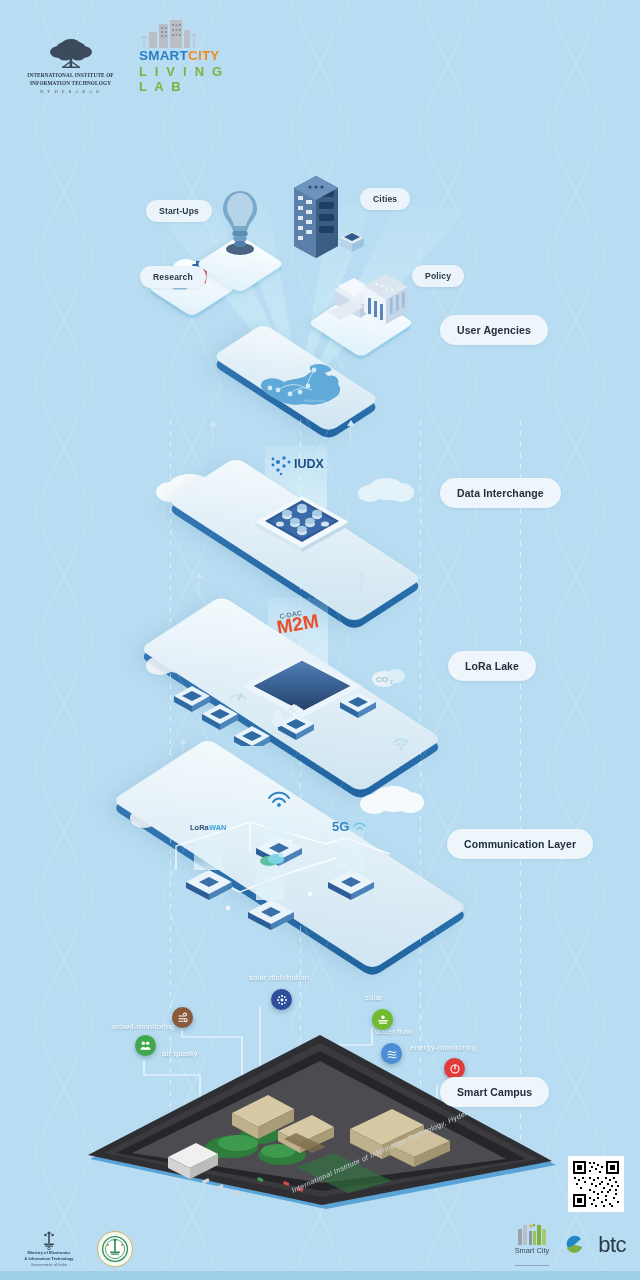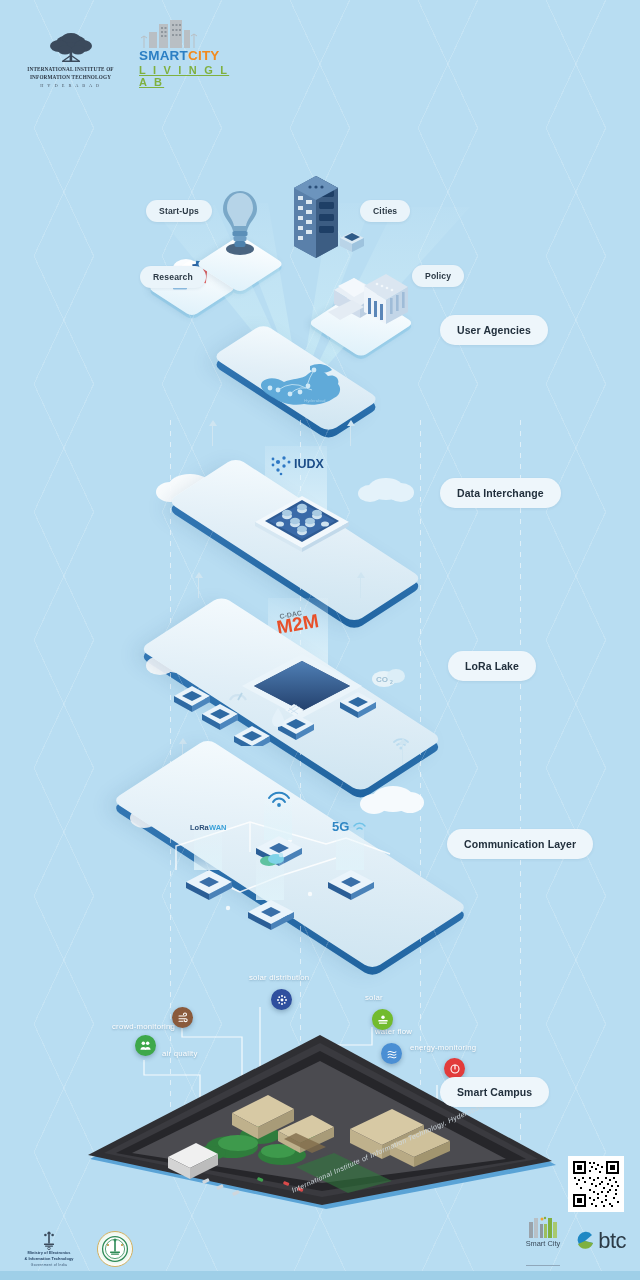--- a/index.html
+++ b/index.html
@@ -31,21 +31,21 @@
   .iiit-l1,.iiit-l2{ font-family:"Liberation Serif", serif; font-size:5.2px; letter-spacing:.18px;
      color:#2c3744; text-align:center; line-height:1.42; font-weight:700; }
   .iiit-l3{ font-family:"Liberation Serif", serif; font-size:4.4px; letter-spacing:1.5px;
      color:#4a5664; margin-top:2px; }
 
   .sc-logo{ display:flex; flex-direction:column; align-items:flex-start; width:92px; }
   .sc-bldgs{ width:60px; height:30px; margin-bottom:1px; }
   .sc-word{ font-size:13.5px; font-weight:700; letter-spacing:.2px; line-height:1; }
   .sc-word .s1{ color:#2b7fc4; }
   .sc-word .s2{ color:#f28b1e; }
-  .sc-sub{ font-size:11px; letter-spacing:2.2px; color:#7fb03f; margin-top:1.5px; font-weight:600;text-decoration:underline; }
+  .sc-sub{ font-size:13px; letter-spacing:2.2px; color:#7fb03f; margin-top:1.5px; font-weight:600; }
 
   .title{
     position:absolute; top:96px; left:0; width:640px; text-align:center;
     font-size:37px; font-weight:700; color:#173c78; letter-spacing:-.3px;
   }
 
   
   .pill{
     position:absolute; background:#eef6fb; border-radius:16px;
     display:flex; align-items:center; justify-content:center;
@@ -100,22 +100,22 @@
   .footer{ position:absolute; left:0; bottom:0; width:640px; height:92px; }
   .footer-left{ position:absolute; left:10px; bottom:13px; display:flex; align-items:flex-end; gap:9px; }
   .moeit{ display:flex; flex-direction:column; align-items:center; width:78px; }
   .moeit-t{ font-size:3.9px; font-weight:700; color:#1d3a5c; text-align:center; line-height:1.5; letter-spacing:.05px;}
   .moeit-s{ font-size:3.4px; color:#3a5673; margin-top:1.5px; letter-spacing:.3px;}
   .seal{ width:36px; height:36px; border-radius:50%; border:1.6px solid #d3b161;
      background:radial-gradient(circle at 50% 45%, #ffffff 36%, #eef7ef 60%, #ffffff 72%);
      display:flex; align-items:center; justify-content:center; position:relative; }
   .footer-right{ position:absolute; right:14px; bottom:14px; display:flex; align-items:center; gap:14px; }
   .smartcity-f{ display:flex; flex-direction:column; align-items:center; }
-  .scf-label{ font-size:7.4px; color:#3a4a5a; margin-top:1px; border-bottom:1px solid #8fa7bb; padding-bottom:17px;}
-  .btc{ display:flex; align-items:center; gap:2px; }
+  .scf-label{ font-size:7.4px; color:#3a4a5a; margin-top:1px; border-bottom:1px solid #8fa7bb; padding-bottom:10px;}
+  .btc{ display:flex; align-items:center; gap:13px; }
   .btc-word{ font-size:22px; color:#2b3a46; font-weight:400; letter-spacing:-.5px; }
   .qr{ position:absolute; right:16px; bottom:68px; width:56px; height:56px; background:#fff; padding:3px; }
   .bottom-bar{ position:absolute; left:0; bottom:0; width:640px; height:9px; background:#9fcfe8; }
 
   
   .campus-label{ position:absolute; font-size:7.8px; color:#ffffff; letter-spacing:.2px;
      text-shadow:0 1px 2px rgba(30,70,100,.35); white-space:nowrap; }
   .sensor{ position:absolute; width:21px; height:21px; border-radius:50%;
      display:flex; align-items:center; justify-content:center;
      box-shadow:0 2px 5px rgba(20,50,80,.3); }
@@ -302,21 +302,21 @@
         <circle cx="62" cy="30" r="1.3"></circle>
       <circle cx="67" cy="32" r="1.3"></circle>
         <circle cx="72" cy="34" r="1.3"></circle>
     </g>
     <polygon points="8,56 32,44 44,51 20,64" fill="#e4ecf4"></polygon>
   </svg>
 </div>
 
 <div class="pill node" style="left:140px;top:266px">Research</div>
 <div class="pill node" style="left:146px;top:200px">Start-Ups</div>
-<div class="pill node" style="left:360px;top:200px">Cities</div>
+<div class="pill node" style="left:360px;top:188px">Cities</div>
 <div class="pill node" style="left:412px;top:265px">Policy</div>
 <div class="pill layer" style="left:440px;top:315px">User Agencies</div>
 
 <div class="plat" style="left:228px;top:348px;width:136px;height:60px">
   <div class="edge"></div>
     <div class="top"></div>
 </div>
 <svg style="position:absolute;left:248px;top:358px;width:110px;height:58px" viewBox="0 0 110 58">
   <g fill="#5aa7d8" opacity=".95">
     <path d="M14 24 C20 18 30 20 36 24 C44 20 54 22 60 16 C66 10 76 12 80 18 C86 16 92 20 90 26

